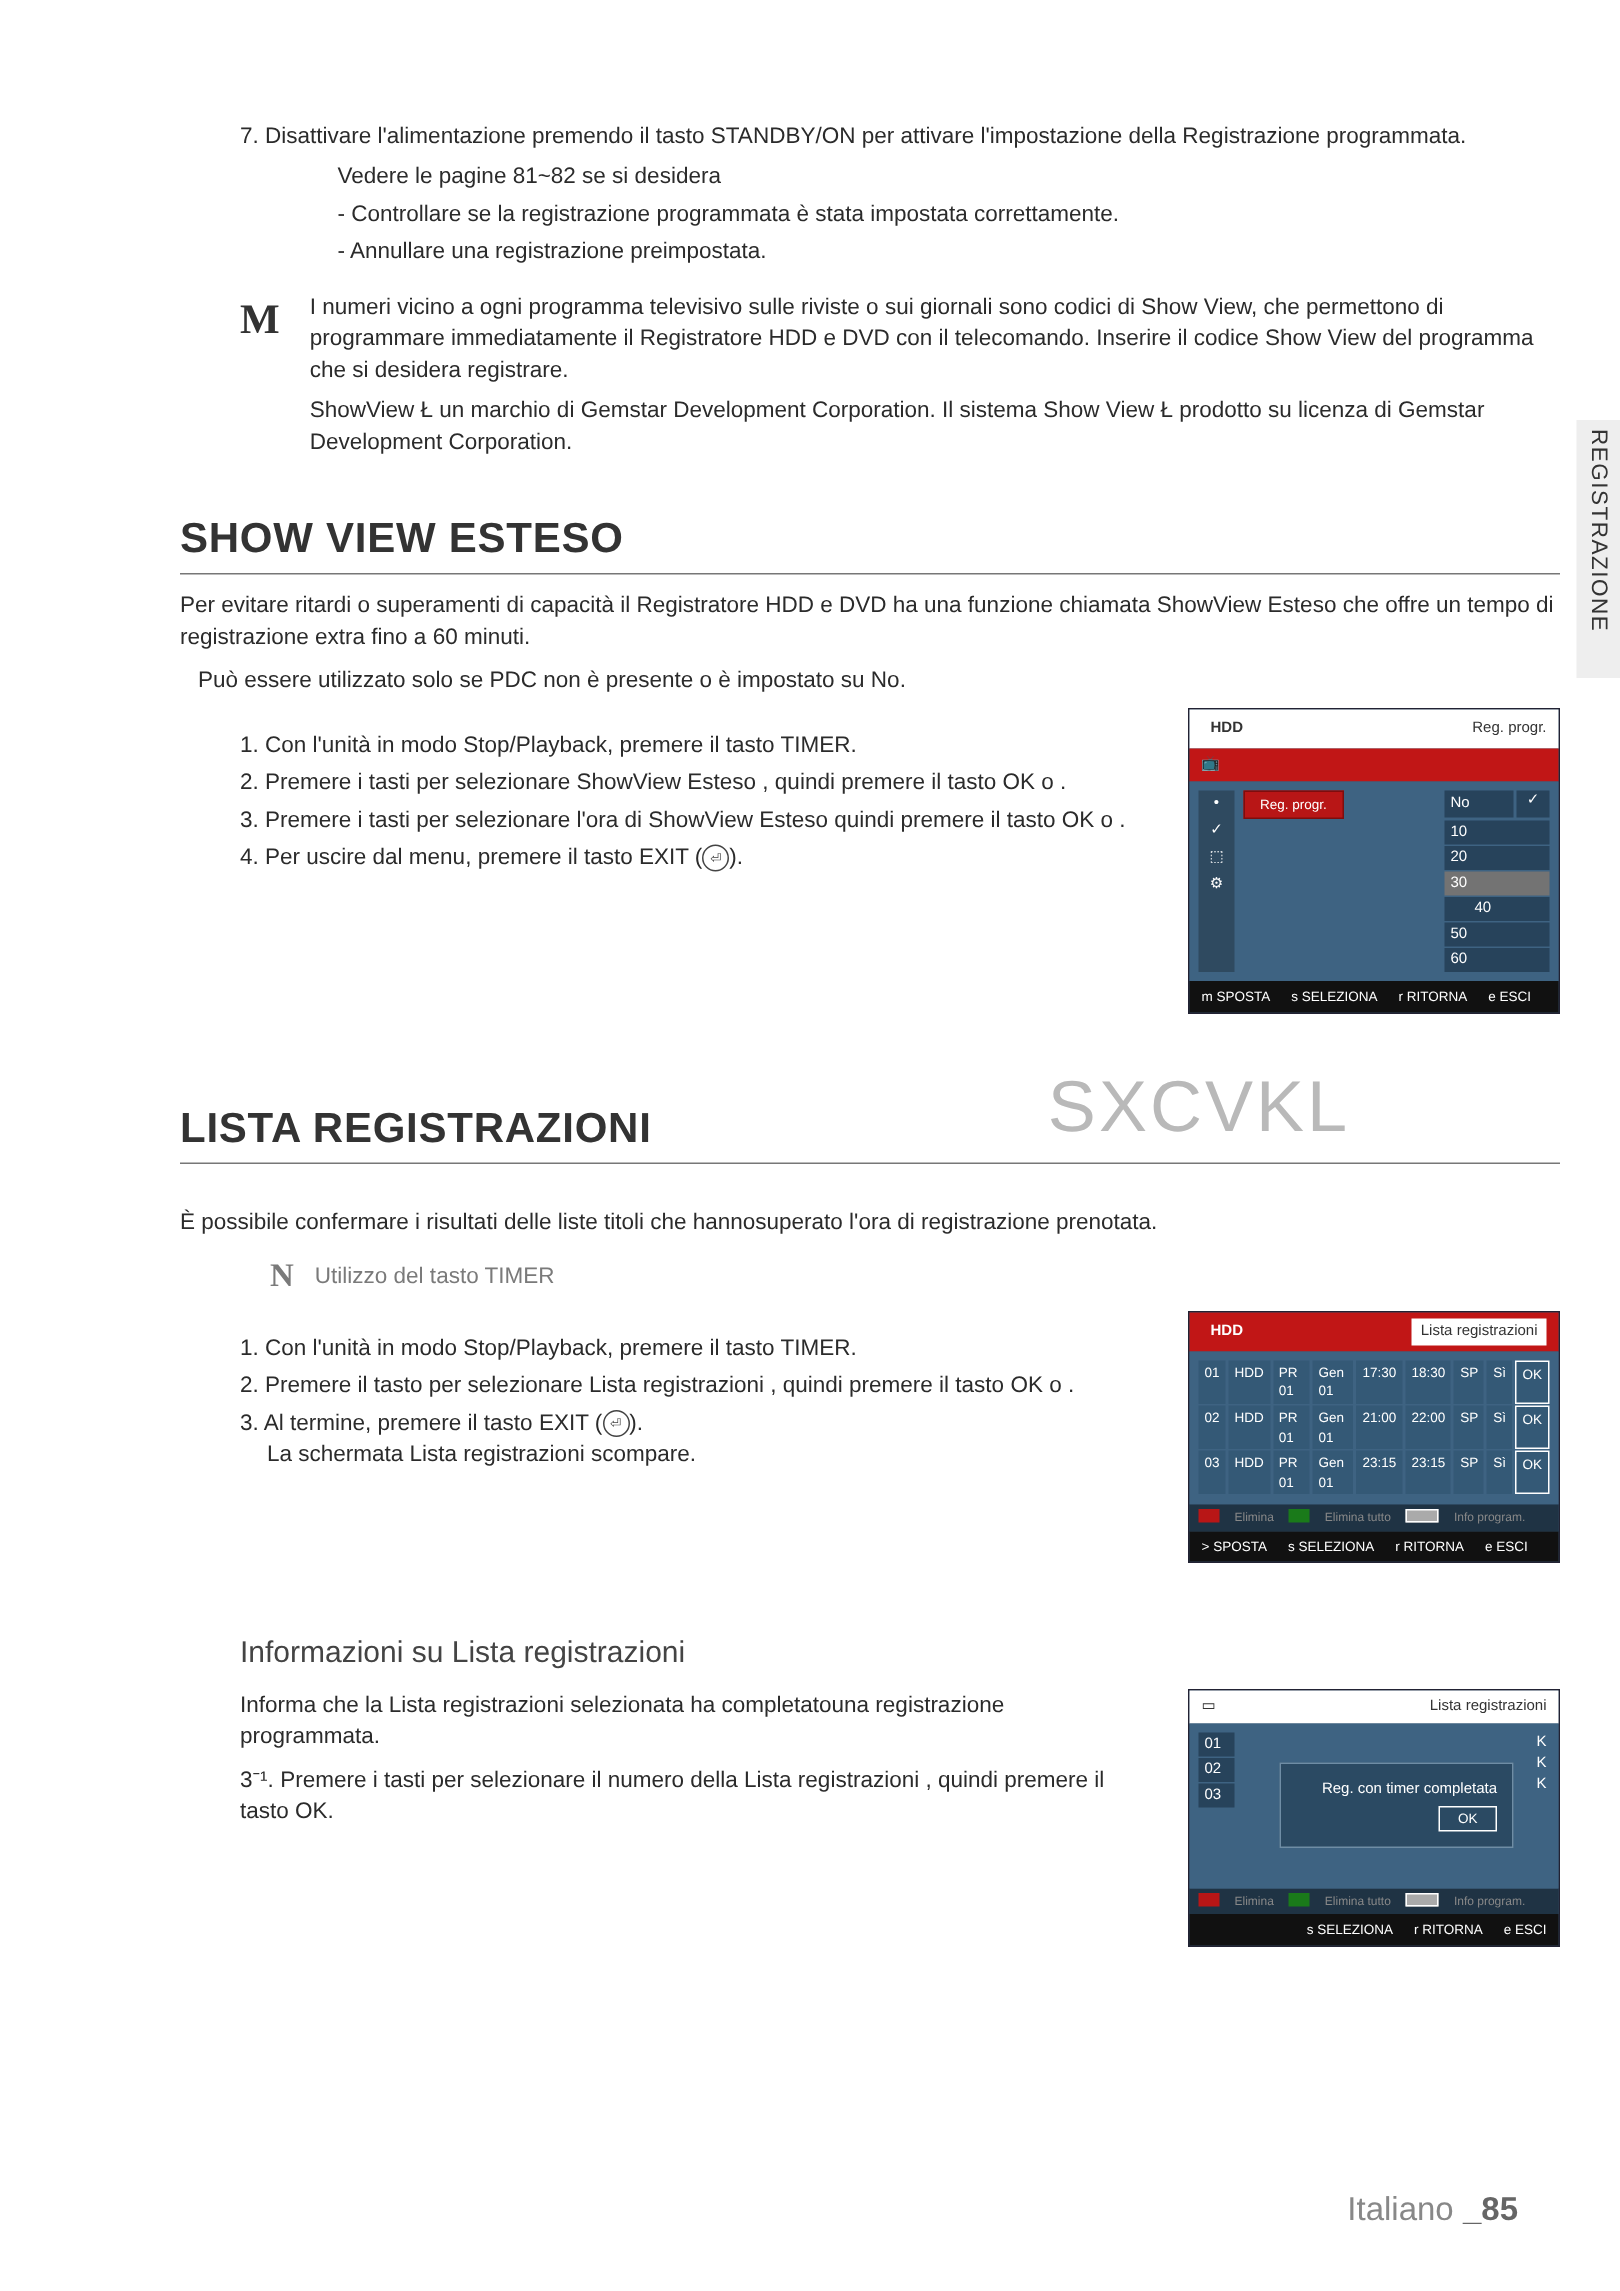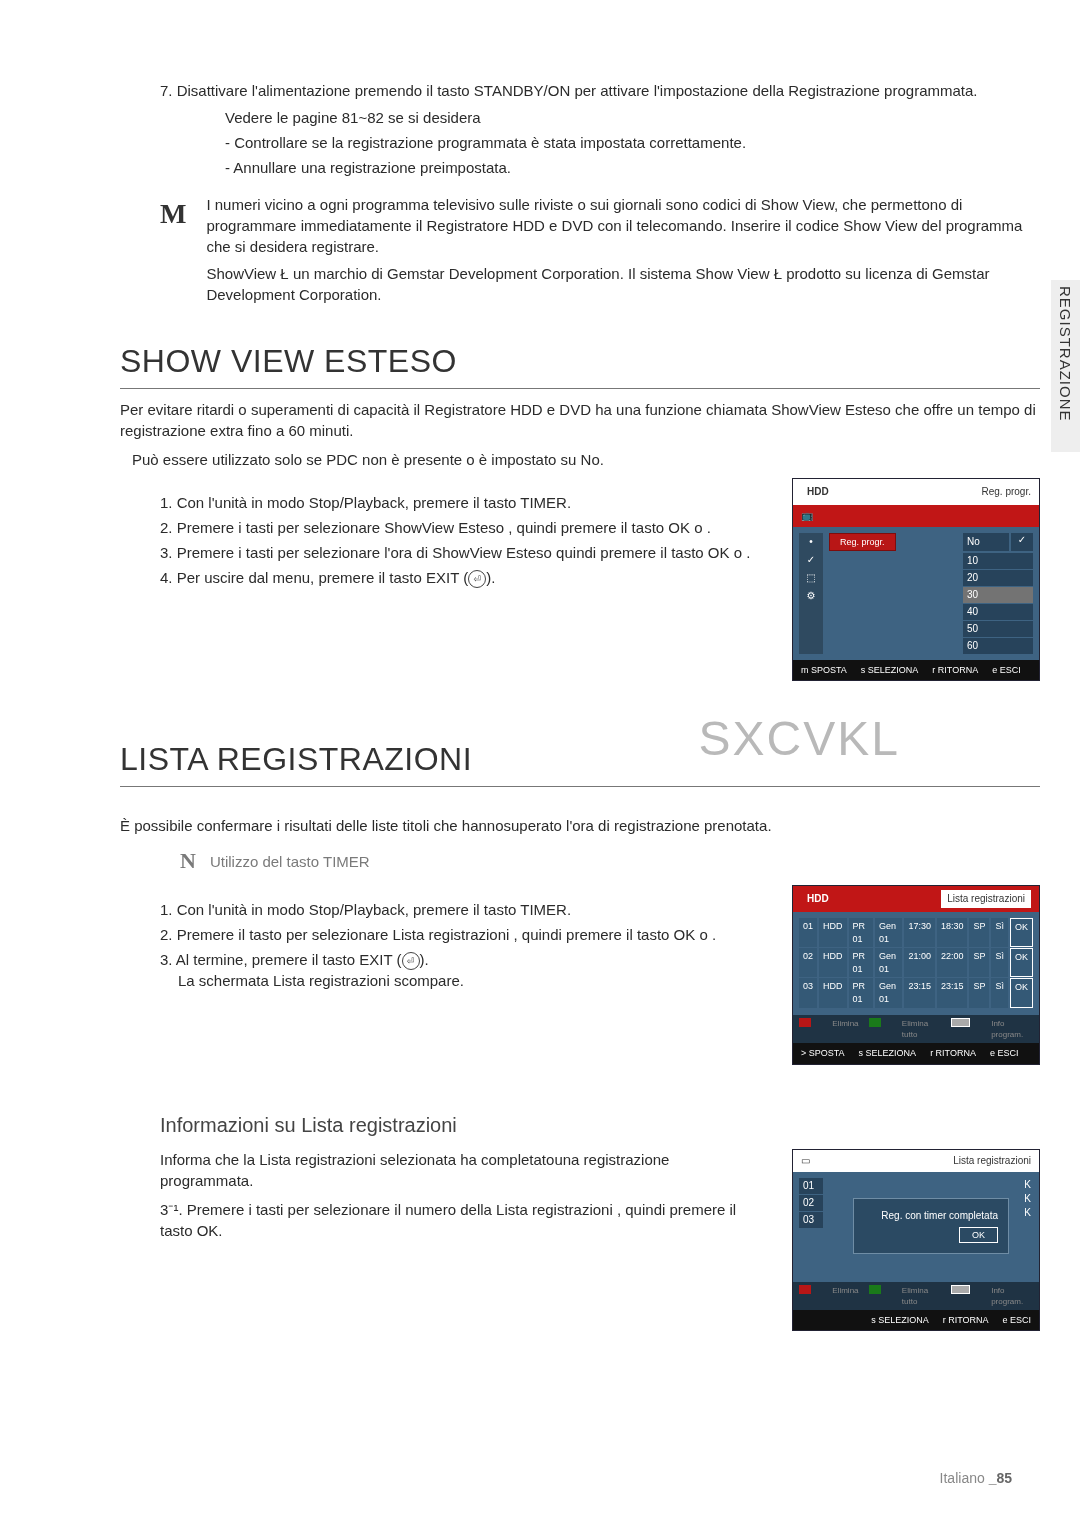--- a/index.html
+++ b/index.html
@@ -27,22 +27,22 @@
   .note-icon {
     font-family: Georgia, 'Times New Roman', serif;
     font-size: 28px;
     font-weight: bold;
     color: #333;
     flex: 0 0 auto;
   }
   .note-text { flex: 1 1 auto; }
   .note-text p { margin-bottom: 6px; }
   h2 {
-    font-size: 32px;
-    font-weight: 400;
+    font-size: 28px;
+    font-weight: 700;
     letter-spacing: .5px;
     color: #333;
     margin: 28px 0 10px 0;
     border-bottom: 1px solid #777;
     padding-bottom: 4px;
   }
   h3 {
     font-size: 20px;
     font-weight: 400;
     color: #444;
@@ -158,21 +158,21 @@
     font-size:15px;
     letter-spacing:1px;
     color:#333;
     background:#eee;
     padding:6px 4px 30px 4px;
   }
   .footer {
     position:absolute;
     bottom:38px;
     right:68px;
-    font-size:14px;
+    font-size:22px;
     color:#888;
   }
   .footer .pg { font-weight:bold; color:#666; }
   .ok-box {
     display:inline-block;
     border:1px solid #fff;
     padding:1px 12px;
     font-size:9px;
     margin-top:4px;
   }
@@ -180,21 +180,21 @@
     background:#1f3344;
     padding:3px 6px;
     display:flex;
     gap:10px;
     font-size:8px;
     color:#ccd;
   }
   .btn-a { display:inline-block; width:14px; height:9px; background:#b81616; }
   .btn-b { display:inline-block; width:14px; height:9px; background:#1a7a1a; }
   .btn-g { display:inline-block; width:22px; height:9px; background:#aaa; border:1px solid #fff; }
-  .small-grey { color:#888; font-size:8px;margin-left:11px; }
+  .small-grey { color:#888; font-size:8px; }
 </style>
 </head>
 <body>
 
 <ol class="ol-main">
   <li>
     <span>7.</span>
     <span>Disattivare l'alimentazione premendo il tasto STANDBY/ON per attivare l'impostazione della Registrazione programmata.</span>
     <ul class="ol-sub">
       <li>Vedere le pagine 81~82 se si desidera</li>
@@ -249,21 +249,21 @@
           <span class="chip">Reg. progr.</span>
         </div>
         <div style="width:70px">
           <div style="display:flex;gap:2px;margin-bottom:2px">
             <span style="flex:1;background:#27435b;padding:2px 4px">No</span>
             <span style="width:22px;background:#27435b;text-align:center">✓</span>
           </div>
           <div style="background:#27435b;padding:1px 4px;margin-bottom:1px">10</div>
           <div style="background:#27435b;padding:1px 4px;margin-bottom:1px">20</div>
           <div style="background:#737373;padding:1px 4px;margin-bottom:1px">30</div>
-          <div style="background:#27435b;padding:1px 4px;margin-bottom:1px">40</div>
+          <div style="background:#27435b;padding:1px 20px;margin-bottom:1px">40</div>
           <div style="background:#27435b;padding:1px 4px;margin-bottom:1px">50</div>
           <div style="background:#27435b;padding:1px 4px">60</div>
         </div>
       </div>
       <div class="bar">
         <span>m  SPOSTA</span>
         <span>s  SELEZIONA</span>
         <span>r  RITORNA</span>
         <span>e  ESCI</span>
       </div>

